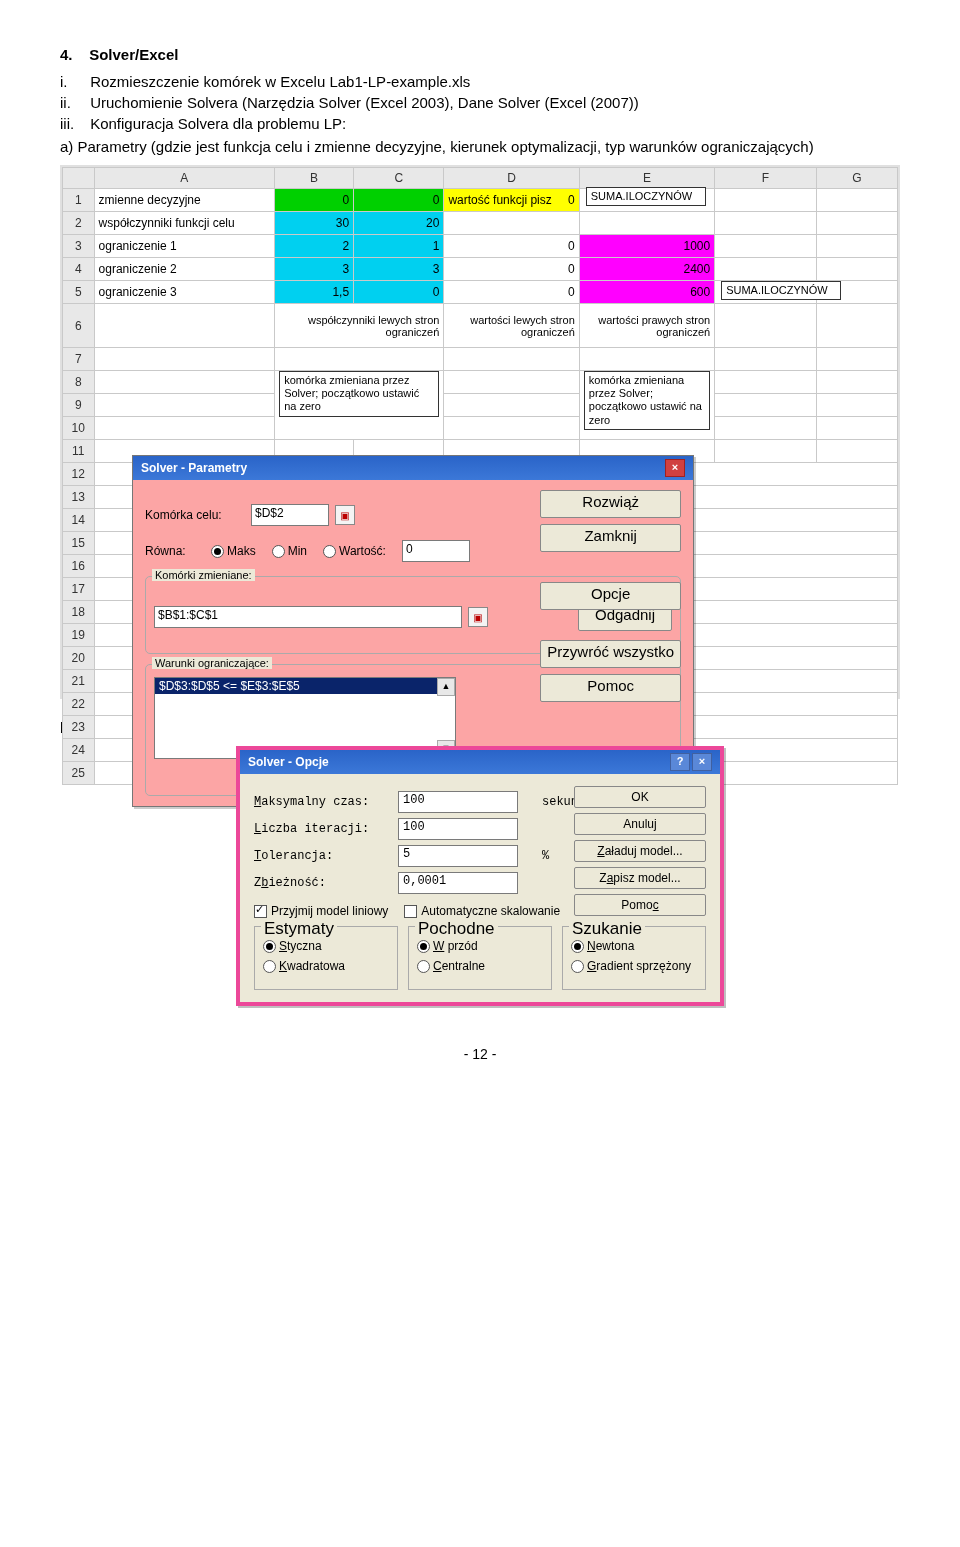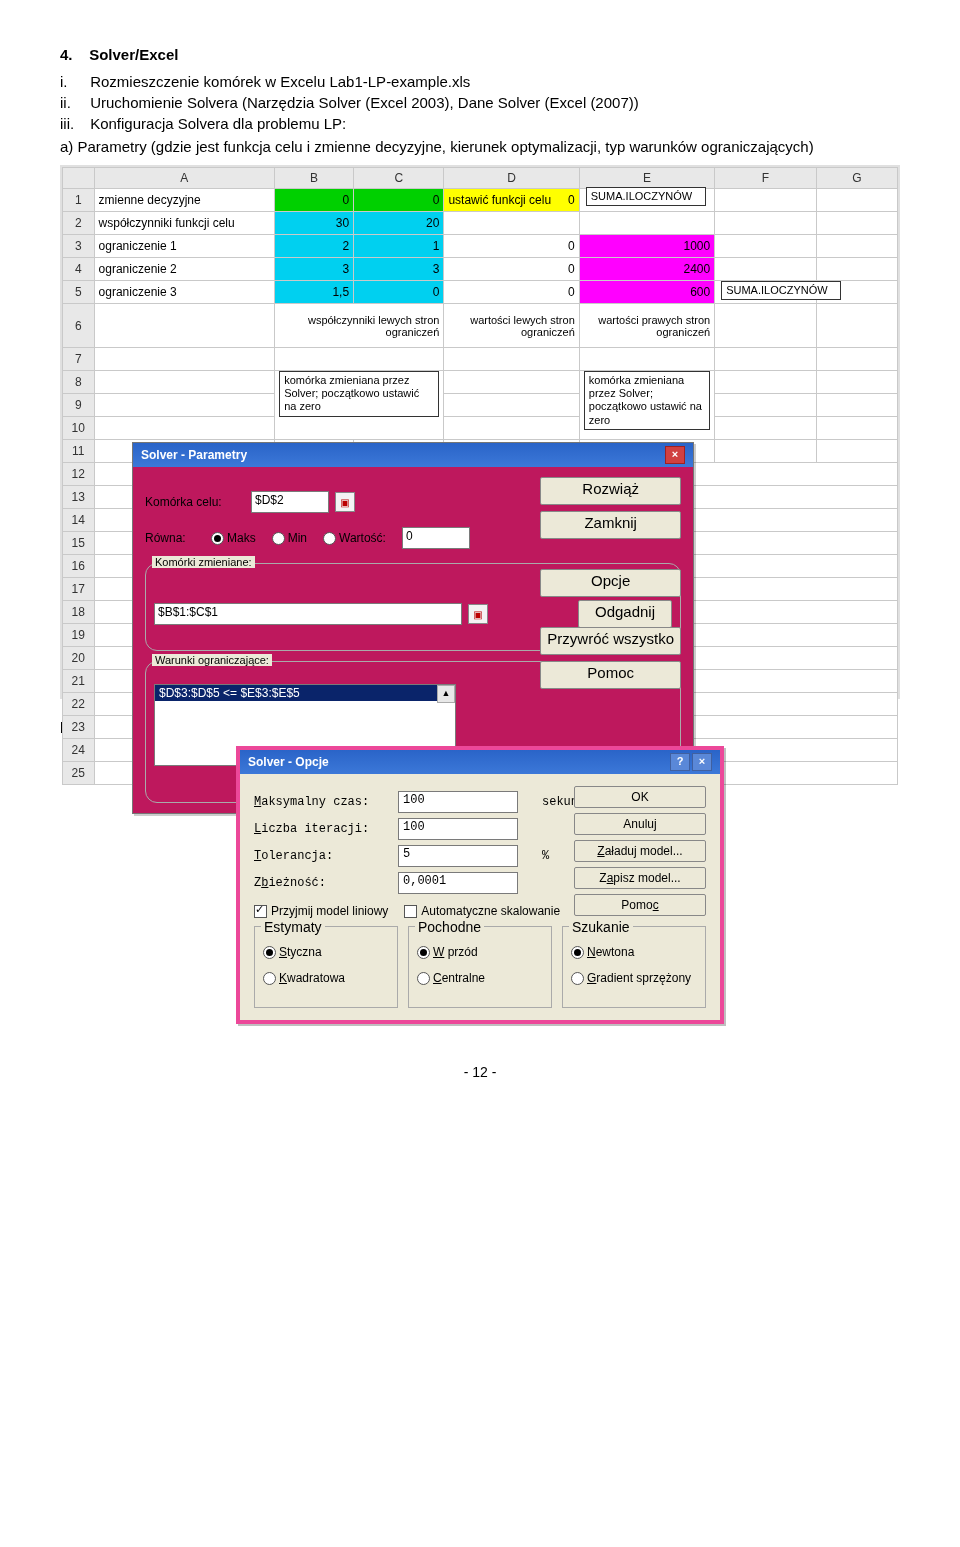--- a/index.html
+++ b/index.html
@@ -76,23 +76,23 @@
     font-size: 11px;
     padding: 2px 4px;
     text-align: left;
     line-height: 1.2;
   }
 
   
   .dialog {
     position: absolute;
     left: 70px;
-    top: 275px;
+    top: 288px;
     width: 560px;
-    background: #be185d;
+    background: #fca5a5;
     border: 1px solid #767676;
     box-shadow: 2px 2px 0 rgba(0,0,0,.2);
     font-size: 12px;
   }
   .titlebar {
     background: linear-gradient(#2a64c8, #3c78d8);
     color: #fff;
     font-weight: bold;
     padding: 3px 8px;
     display: flex;
@@ -143,22 +143,22 @@
     right:12px; top:10px;
     display:flex; flex-direction:column; gap:6px;
   }
   .smallbtncol {
     position:absolute;
     left: 330px; top: 120px;
     display:flex; flex-direction:column; gap:4px;
   }
   .group {
     border:1px solid #aaa;
-    border-radius:12px;
-    padding: 22px 8px 8px 8px;
+    border-radius:5px;
+    padding: 12px 8px 8px 8px;
     margin-top: 4px;
     position:relative;
   }
   .group > .glabel {
     position:absolute; top:-8px; left:6px;
     background:#ece9d8; padding: 0 3px; font-size:11px;
   }
   .radio { display:inline-flex; align-items:center; gap:3px; margin-right:10px;}
   .radio .dot, .chkbox .sq {
     width:11px;height:11px;border:1px solid #555;background:#fff;display:inline-block;
@@ -208,23 +208,23 @@
     background:#ece9d8; border:1px solid #888; border-radius:2px;
     width:130px; text-align:center; padding:3px 0; font-size:12px;
   }
   .optbtncol { position:absolute; right:14px; top:12px; display:flex; flex-direction:column; gap:5px;}
   .chkrow { display:flex; margin:4px 0; }
   .trigroup { display:flex; gap:10px; margin-top:8px;}
   .tg {
     border:1px solid #aaa; flex:1; padding:6px 8px 10px 8px; position:relative;
   }
   .tg .glabel {
-    position:absolute; top:-8px; left:6px; background:#ece9d8; padding:0 3px; font-size:14px;
-  }
-  .tg .radio { display:flex; margin:12px 0;}
+    position:absolute; top:-8px; left:6px; background:#ece9d8; padding:0 3px; font-size:17px;
+  }
+  .tg .radio { display:flex; margin:6px 0;}
 
   .pagenum {
     text-align:center;
     margin-top: 40px;
     font-size: 14px;
   }
 </style>
 </head>
 <body>
 
@@ -270,21 +270,21 @@
       <th>D</th>
       <th>E</th>
       <th>F</th>
       <th>G</th>
     </tr>
     <tr>
       <th class="rowhdr">1</th>
       <td class="leftcell">zmienne decyzyjne</td>
       <td class="green">0</td>
       <td class="green">0</td>
-      <td class="yellow boldtxt"><span>0</span><span style="float:left;font-weight:normal">ustawić funkcji celu</span></td>
+      <td class="yellow boldtxt"><span>0</span><span style="float:left;font-weight:normal">wartość funkcji pisz</span></td>
       <td style="position:relative">
         <div class="calloutbox" style="position:absolute;left:6px;top:-2px;width:110px;">SUMA.ILOCZYNÓW</div>
       </td>
       <td></td>
       <td></td>
     </tr>
     <tr>
       <th class="rowhdr">2</th>
       <td class="leftcell">współczynniki funkcji celu</td>
       <td class="cyan boldtxt">30</td>

